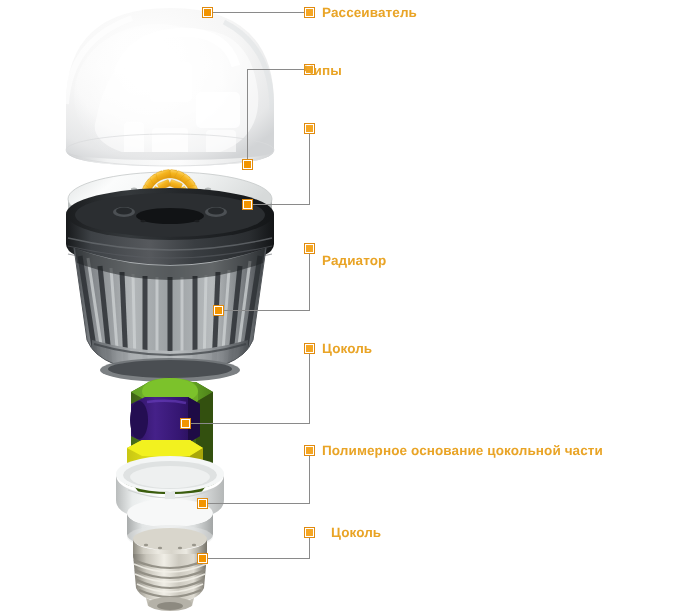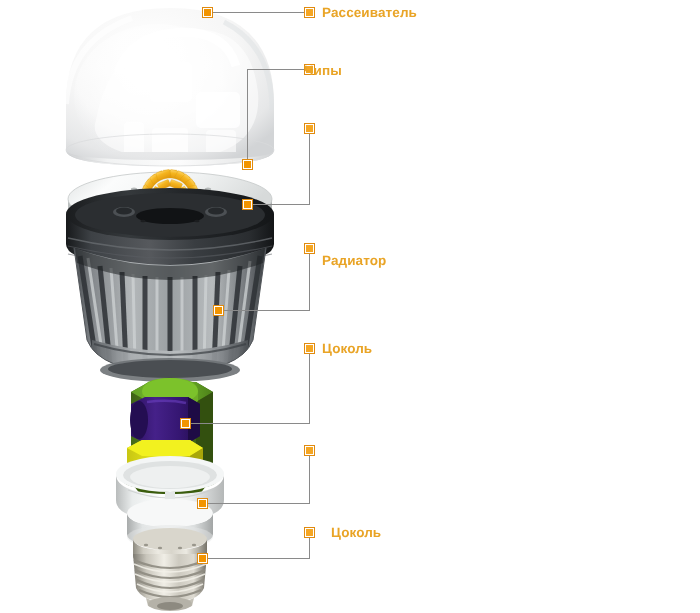--- a/index.html
+++ b/index.html
@@ -481,15 +481,16 @@
   <div class="marker" style="left:305px;top:124px"></div>
   <div class="marker" style="left:305px;top:244px"></div>
   <div class="marker" style="left:305px;top:344px"></div>
   <div class="marker" style="left:305px;top:446px"></div>
   <div class="marker" style="left:305px;top:528px"></div>
 
   <div class="label" style="left:322px;top:4px">Рассеиватель</div>
   <div class="label" style="left:304px;top:62px">Чипы</div>
   <div class="label" style="left:322px;top:252px">Радиатор</div>
   <div class="label" style="left:322px;top:340px">Цоколь</div>
+  <div class="label" style="left:322px;top:442px;width:370px">Полимерное основание цокольной части</div>
   <div class="label" style="left:331px;top:524px">Цоколь</div>
 
 </div>
 
 </body></html>

